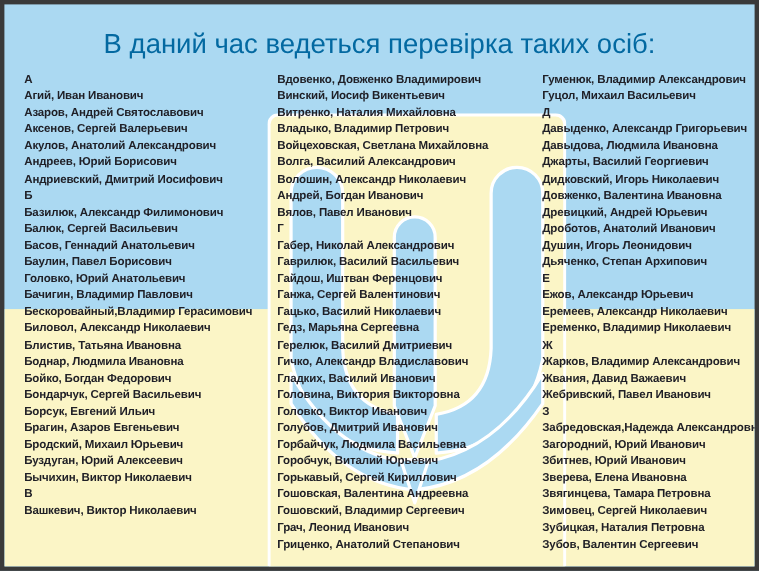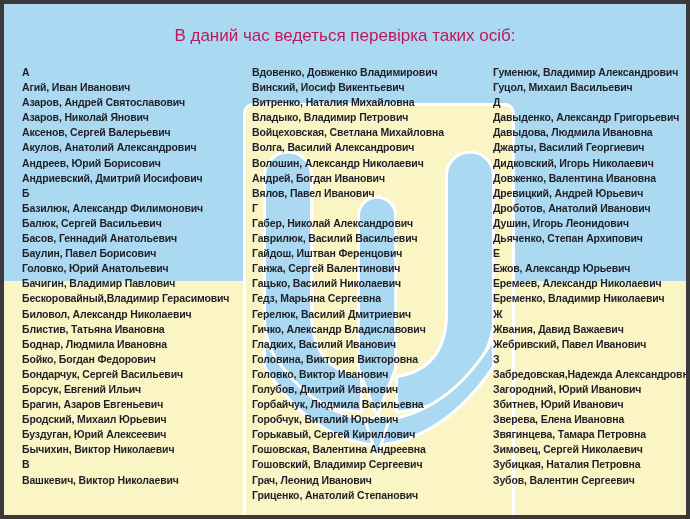--- a/index.html
+++ b/index.html
@@ -18,21 +18,21 @@
   .shield{
     position:absolute;left:239px;top:99px;width:266px;bottom:0;
     background:var(--yellow,#fbf5c6);
     border:3px solid #ffffff;border-bottom:none;
     border-radius:10px 10px 0 0;
   }
   .shield svg{position:absolute;left:0;top:0;width:100%;height:100%;}
   .title{
     position:absolute;left:0;right:0;top:22px;
     text-align:center;
-    font-size:17px;font-weight:400;color:#be185d;
+    font-size:25px;font-weight:400;color:#0369a1;
     letter-spacing:0px;
   }
   .col{
     position:absolute;top:61px;
     font-size:10.5px;font-weight:bold;color:#1f1f26;
     letter-spacing:-0.15px;
   }
   .col .row{height:15.1px;line-height:15.1px;white-space:nowrap;}
   .col1{left:18px;width:225px;}
   .col2{left:248px;width:235px;}
@@ -61,21 +61,20 @@
       </g>
     </svg>
   </div>
 
   <div class="title">В даний час ведеться перевірка таких осіб:</div>
 
   <div class="col col1">
       <div class="row">А</div>
       <div class="row">Агий, Иван Иванович</div>
       <div class="row">Азаров, Андрей Святославович</div>
-      <div class="row">Азаров, Николай Янович</div>
       <div class="row">Аксенов, Сергей Валерьевич</div>
       <div class="row">Акулов, Анатолий Александрович</div>
       <div class="row">Андреев, Юрий Борисович</div>
       <div class="row">Андриевский, Дмитрий Иосифович</div>
       <div class="row">Б</div>
       <div class="row">Базилюк, Александр Филимонович</div>
       <div class="row">Балюк, Сергей Васильевич</div>
       <div class="row">Басов, Геннадий Анатольевич</div>
       <div class="row">Баулин, Павел Борисович</div>
       <div class="row">Головко, Юрий Анатольевич</div>
@@ -136,20 +135,21 @@
       <div class="row">Довженко, Валентина Ивановна</div>
       <div class="row">Древицкий, Андрей Юрьевич</div>
       <div class="row">Дроботов, Анатолий Иванович</div>
       <div class="row">Душин, Игорь Леонидович</div>
       <div class="row">Дьяченко, Степан Архипович</div>
       <div class="row">Е</div>
       <div class="row">Ежов, Александр Юрьевич</div>
       <div class="row">Еремеев, Александр Николаевич</div>
       <div class="row">Еременко, Владимир Николаевич</div>
       <div class="row">Ж</div>
+      <div class="row">Жарков, Владимир Александрович</div>
       <div class="row">Жвания, Давид Важаевич</div>
       <div class="row">Жебривский, Павел Иванович</div>
       <div class="row">З</div>
       <div class="row">Забредовская,Надежда Александровна</div>
       <div class="row">Загородний, Юрий Иванович</div>
       <div class="row">Збитнев, Юрий Иванович</div>
       <div class="row">Зверева, Елена Ивановна</div>
       <div class="row">Звягинцева, Тамара Петровна</div>
       <div class="row">Зимовец, Сергей Николаевич</div>
       <div class="row">Зубицкая, Наталия Петровна</div>

